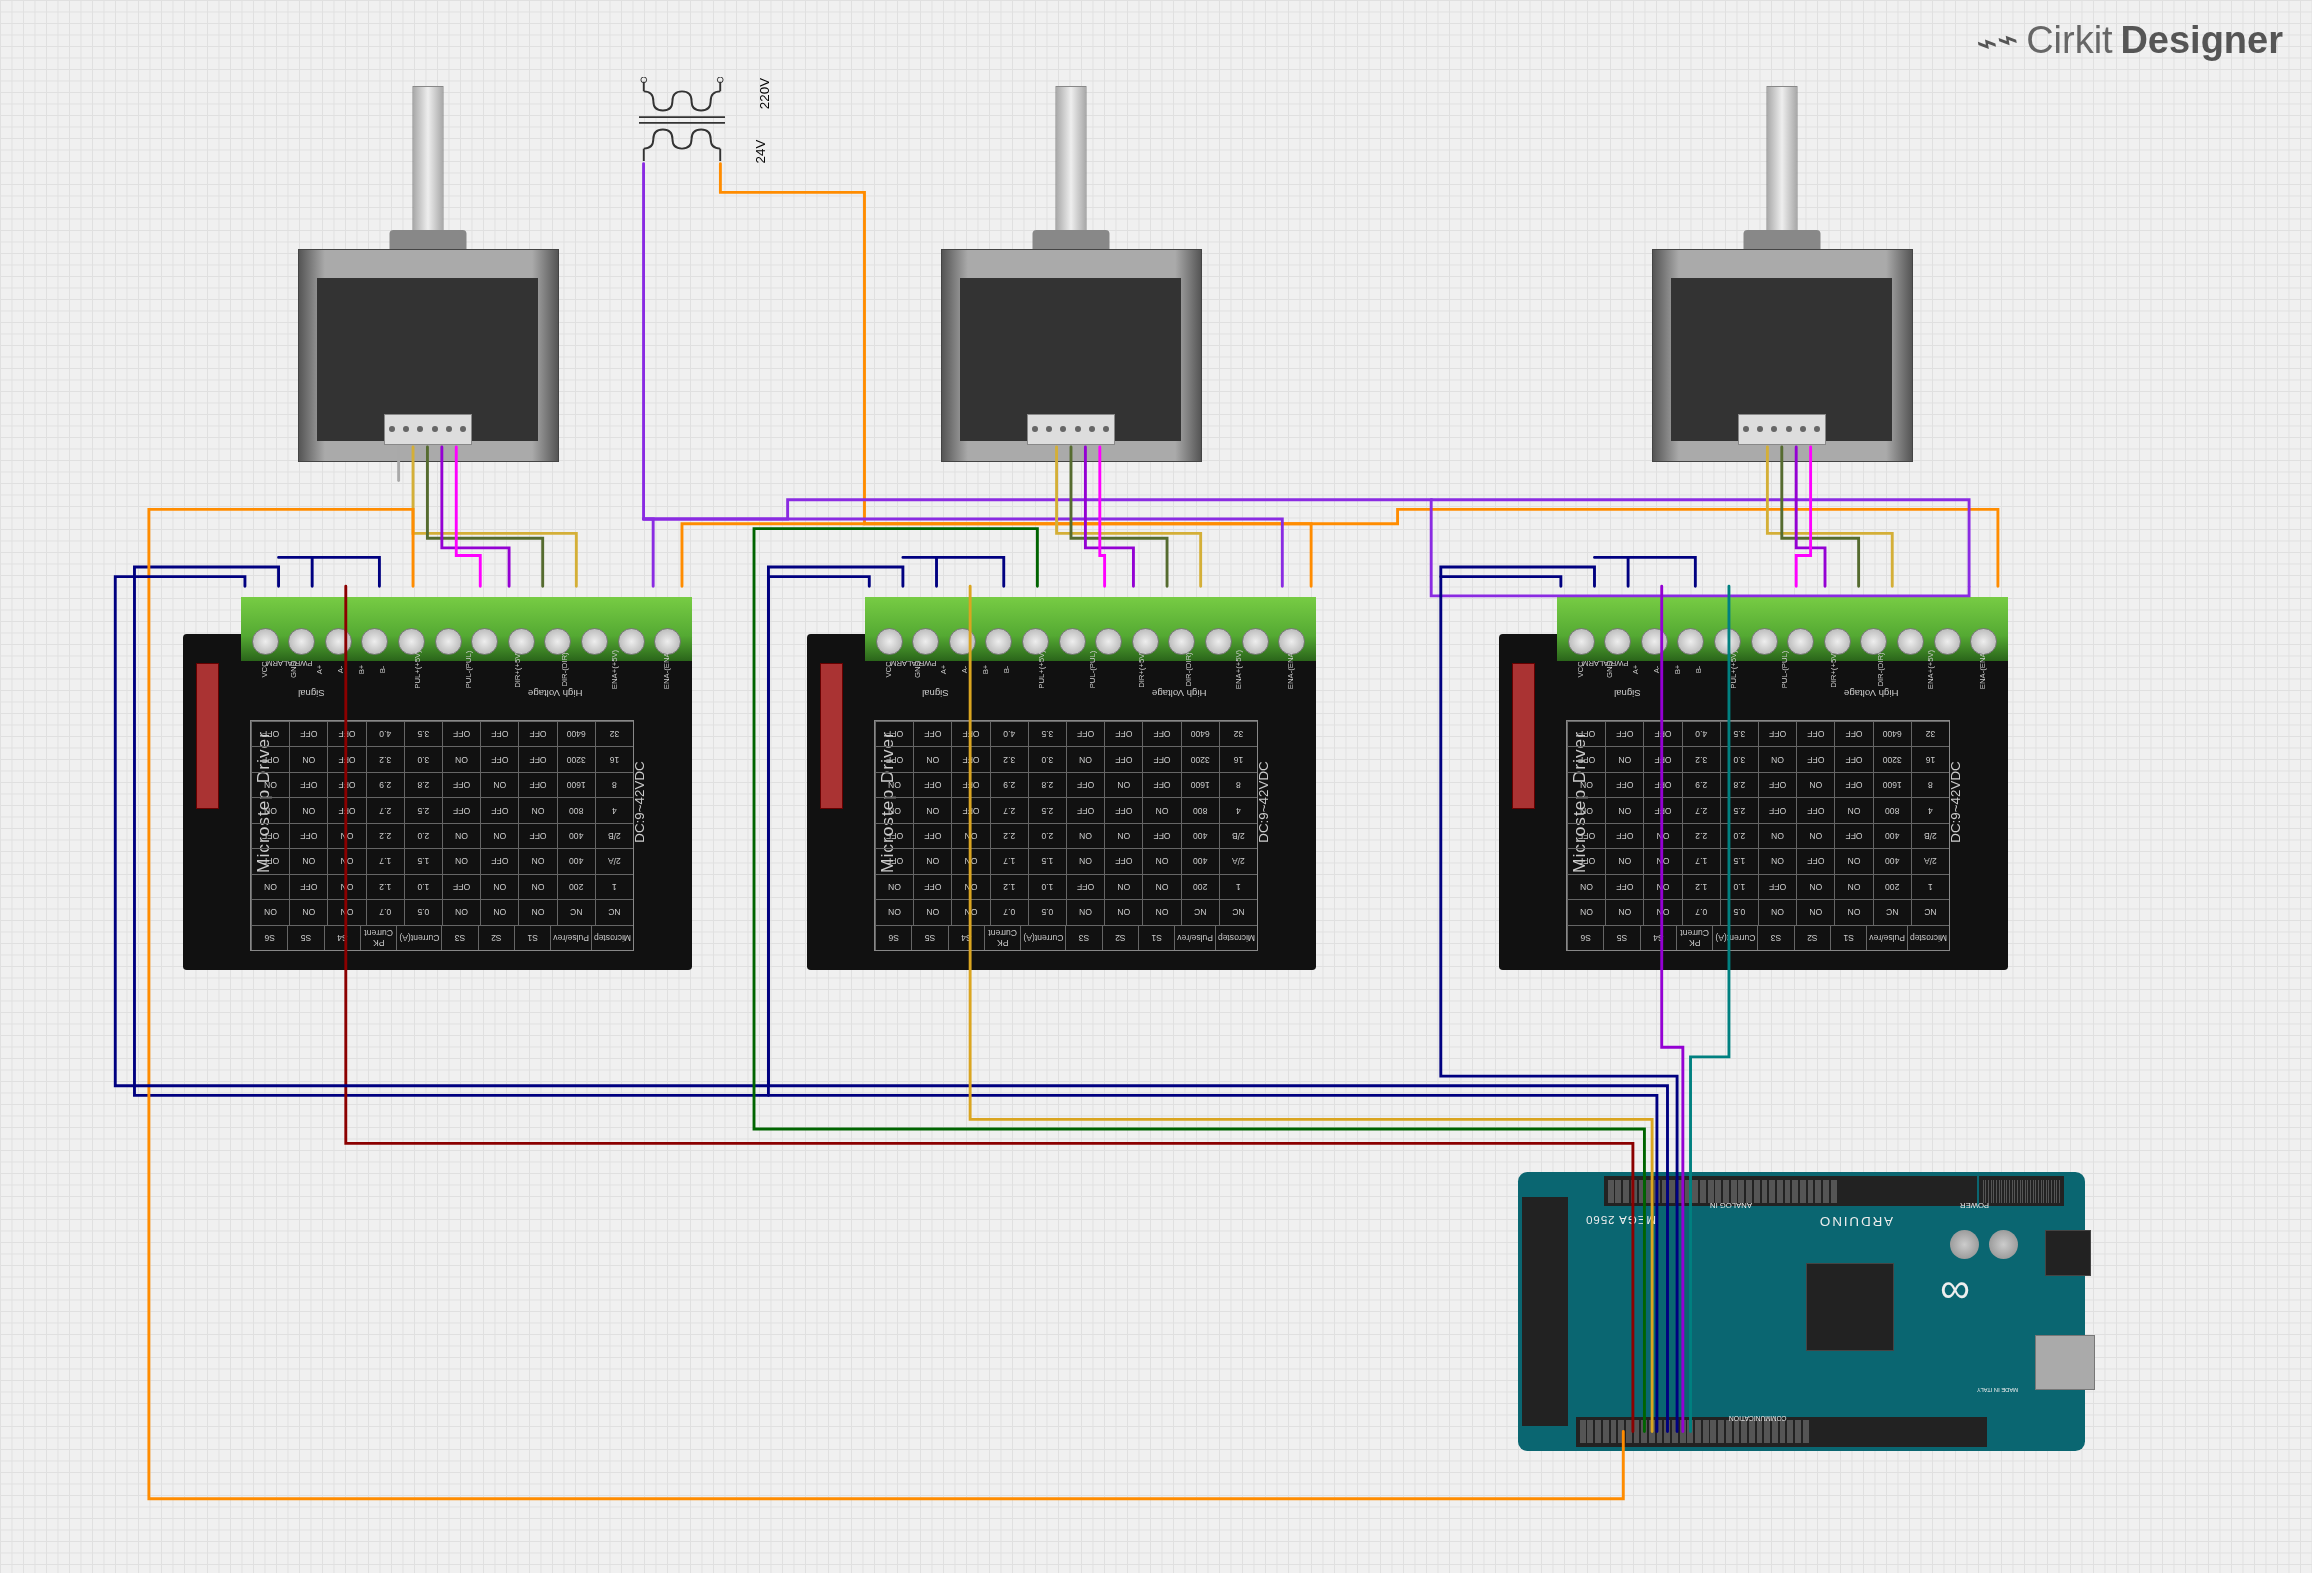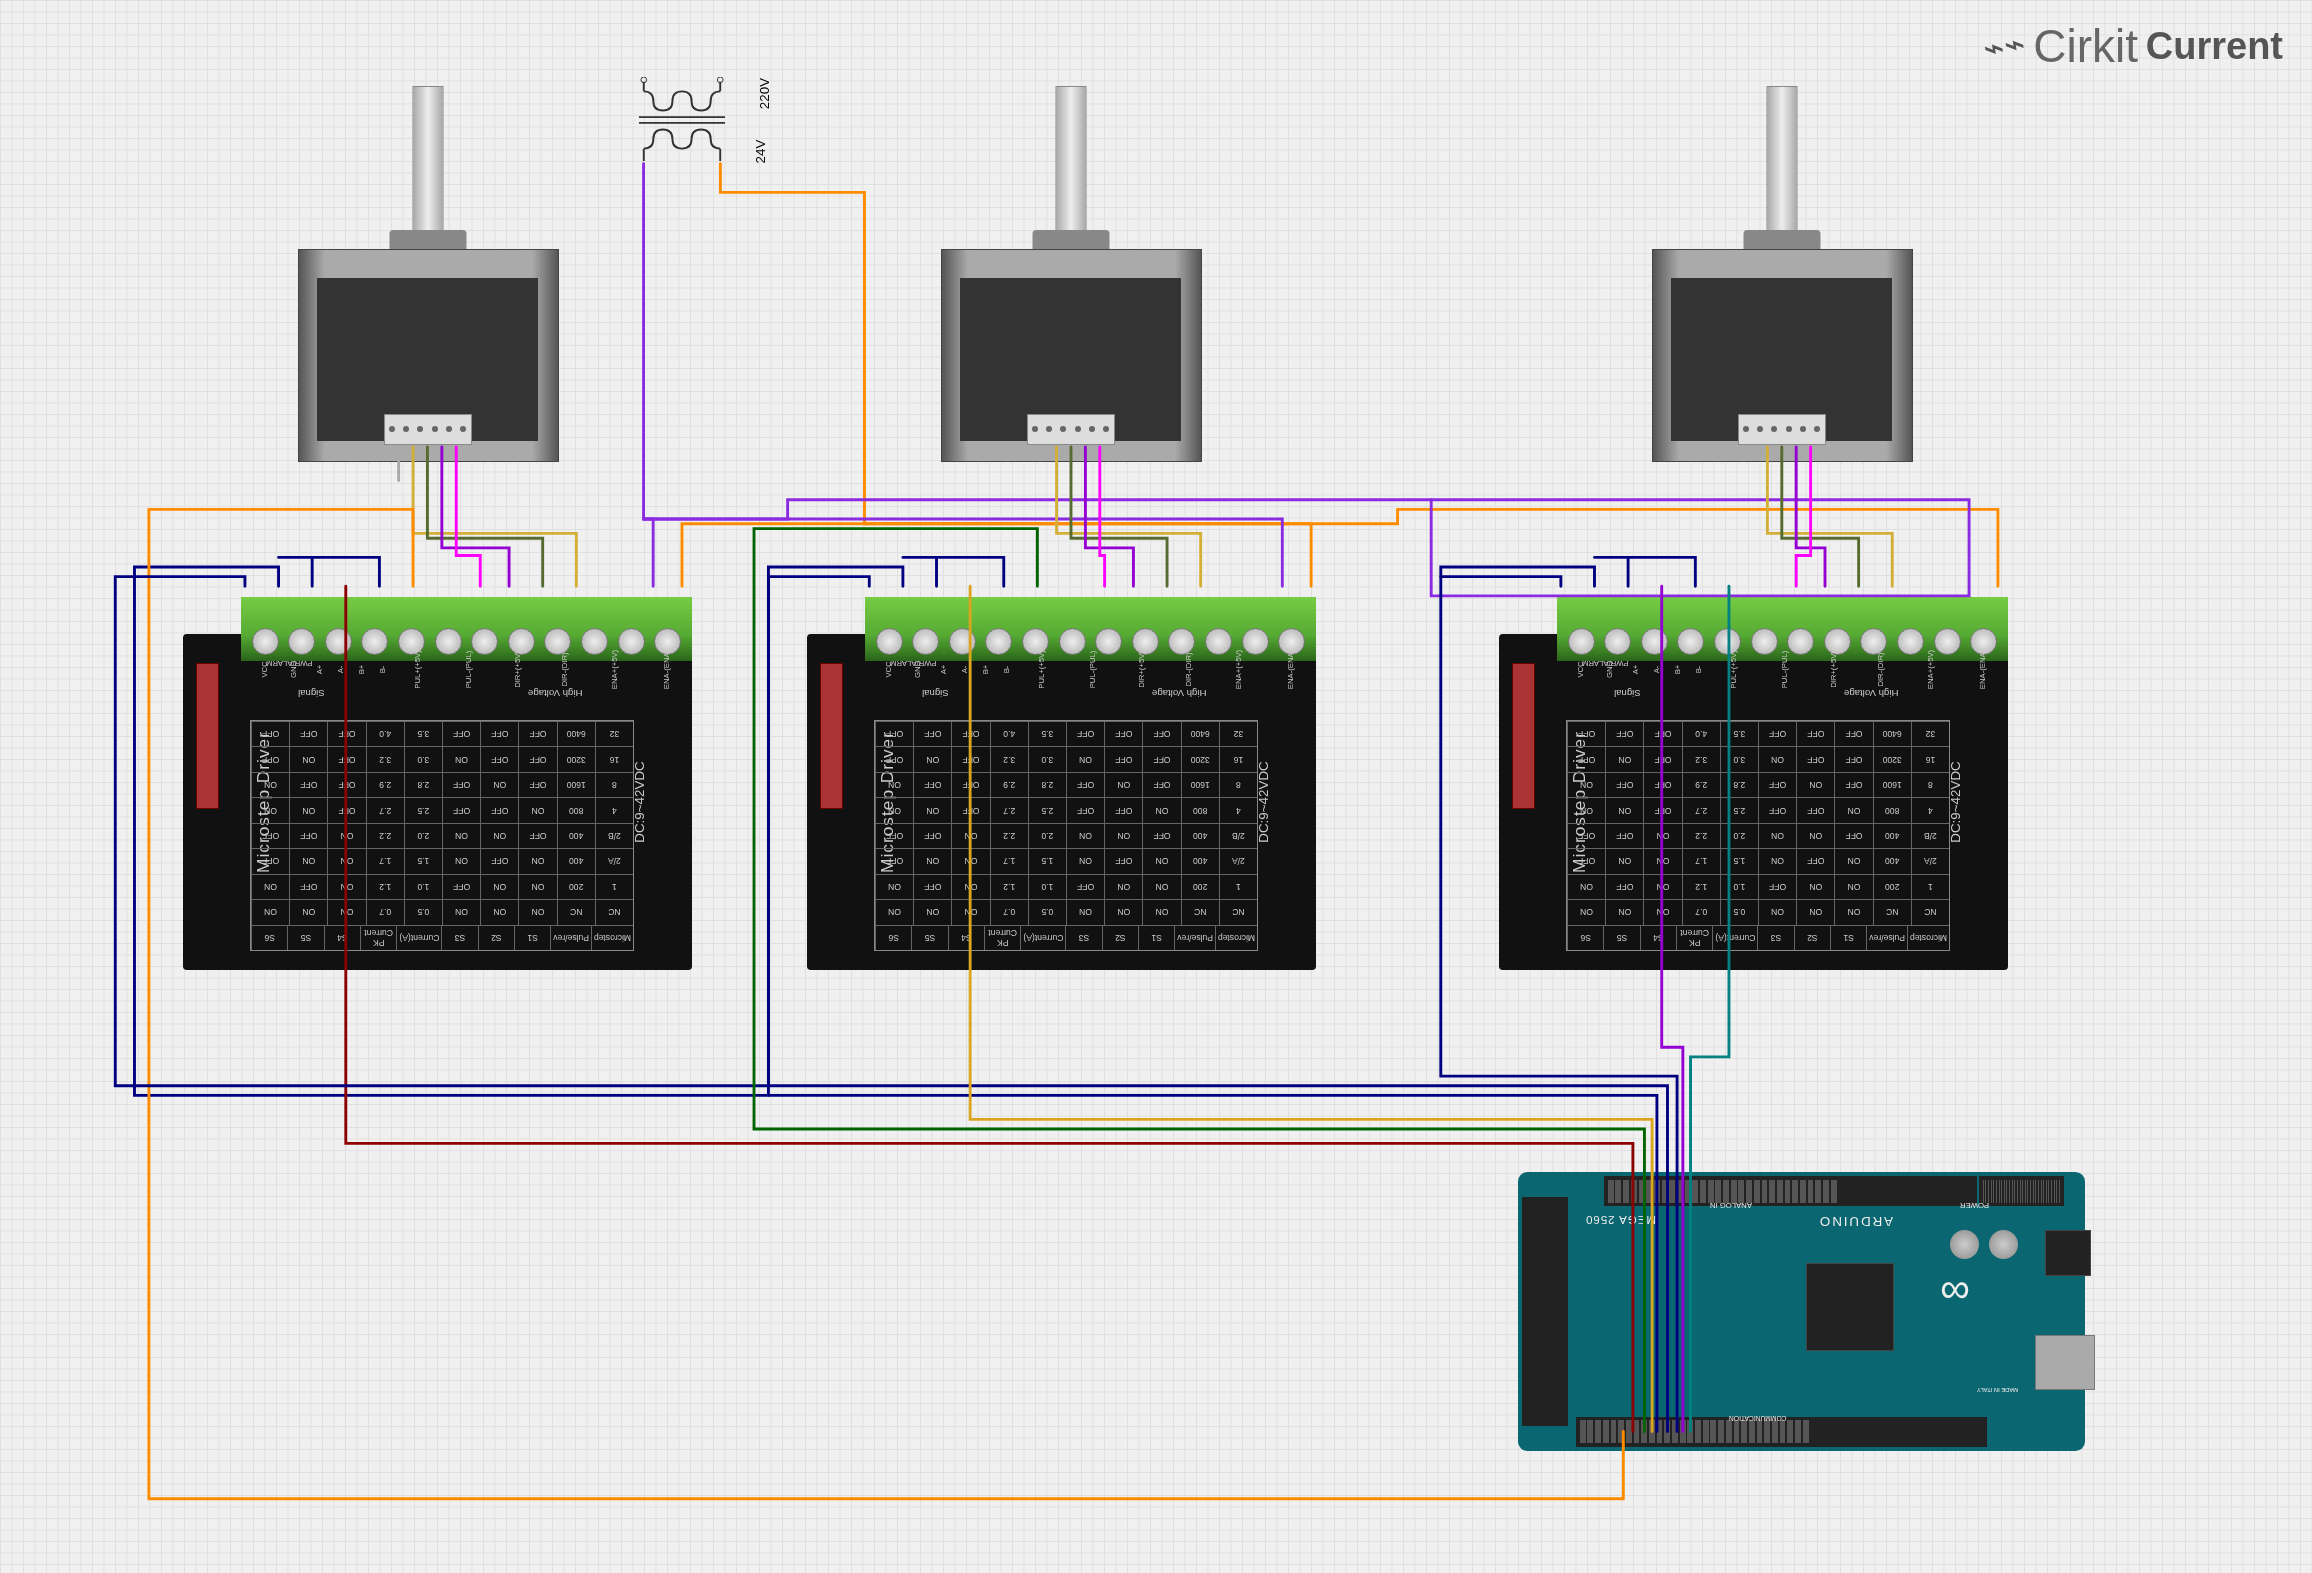--- a/index.html
+++ b/index.html
@@ -23,21 +23,21 @@
     display: flex;
     align-items: center;
     gap: 7.7px;
     color: #555;
   }
   .logo-icon {
     font-size: 35px;
     transform: rotate(-10deg);
   }
   .logo-text-1 {
-    font-size: 46px;
+    font-size: 38px;
     font-weight: 300;
     color: #666;
   }
   .logo-text-2 {
     font-size: 38px;
     font-weight: 700;
     color: #555;
   }
   
   .motor {
@@ -283,21 +283,21 @@
     stroke-width: 3;
     stroke-linecap: round;
   }
 </style>
 </head>
 <body>
 
 <div class="logo">
   <span class="logo-icon">⌁⌁</span>
   <span class="logo-text-1">Cirkit</span>
-  <span class="logo-text-2">Current</span>
+  <span class="logo-text-2">Designer</span>
 </div>
 
 <div class="transformer" style="left:634px; top:77px">
   <svg viewBox="0 0 100 90">
     <path d="M10 5 L10 15 M90 5 L90 15" stroke="#333" stroke-width="2"></path>
     <circle cx="10" cy="3" r="3" fill="none" stroke="#333"></circle>
     <circle cx="90" cy="3" r="3" fill="none" stroke="#333"></circle>
     <path d="M10 15 Q20 15 20 25 Q20 35 30 35 Q40 35 40 25 Q40 15 50 15 Q60 15 60 25 Q60 35 70 35 Q80 35 80 25 Q80 15 90 15" fill="none" stroke="#333" stroke-width="2"></path>
     <line x1="5" y1="42" x2="95" y2="42" stroke="#333" stroke-width="2"></line>
     <line x1="5" y1="48" x2="95" y2="48" stroke="#333" stroke-width="2"></line>

